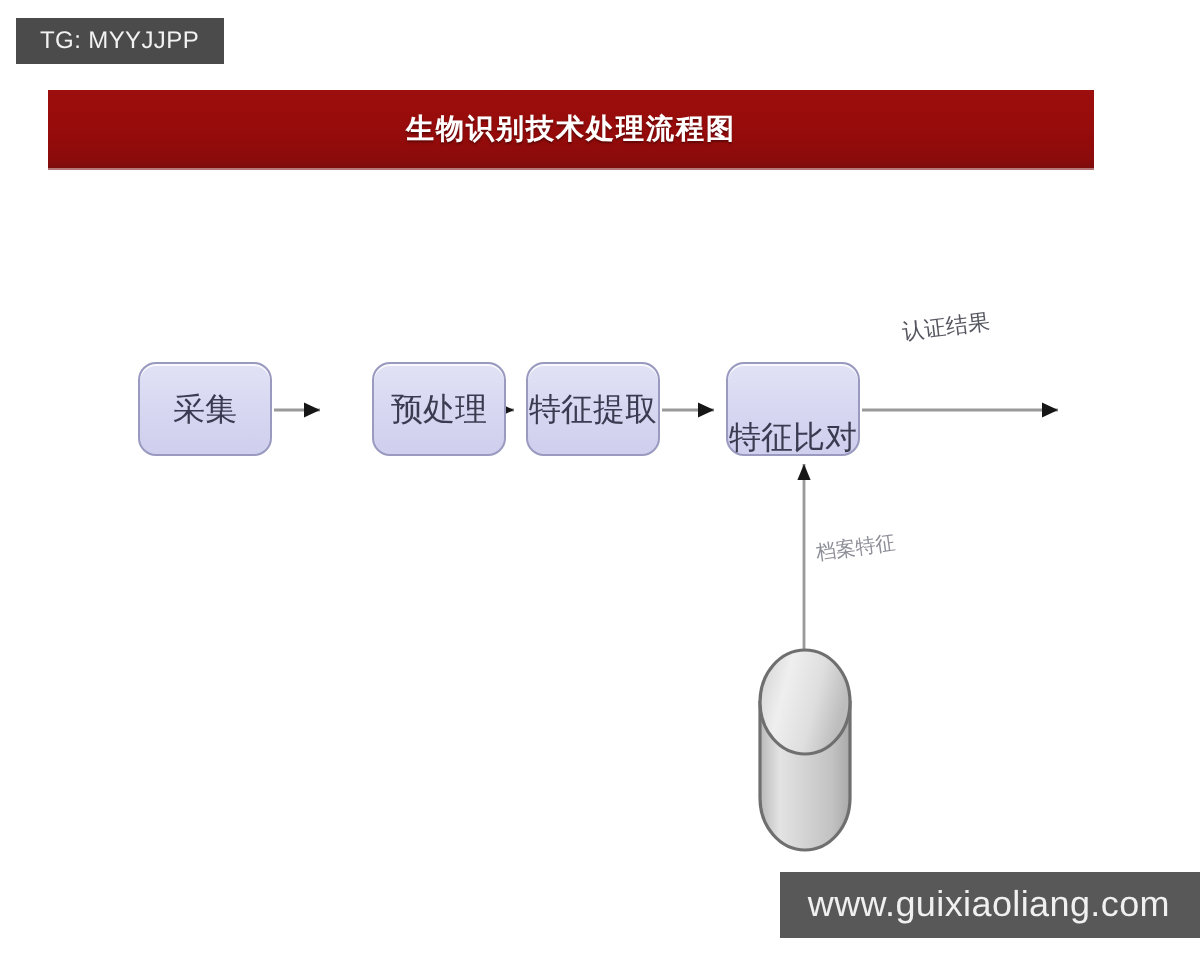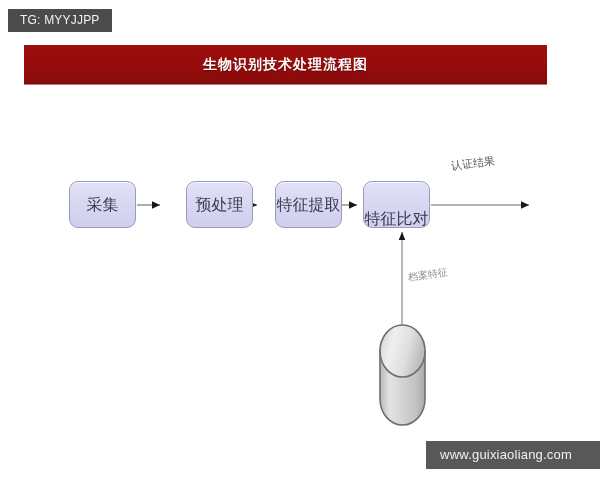--- a/index.html
+++ b/index.html
@@ -86,21 +86,21 @@
   .pbox-label {
     font-family: "DejaVu Sans", "Liberation Sans", sans-serif;
     font-size: 16px;
     font-weight: normal;
     color: #3a3a50;
     line-height: 1;
     white-space: nowrap;
   }
   #box-0 { left: 69px;  top: 181px; }
   #box-1 { left: 166px; top: 181px; margin-left: 20px; }
-  #box-2 { left: 275px; top: 181px; }
+  #box-2 { left: 263px; top: 181px; }
   #box-3 { left: 363px; top: 181px; align-items: flex-end; }
 
   
   .flabel {
     position: absolute;
     font-family: "DejaVu Sans", "Liberation Sans", sans-serif;
     font-size: 11px;
     color: #5a5a68;
     white-space: nowrap;
     line-height: 1;
@@ -117,24 +117,24 @@
     transform: rotate(-8deg);
     color: #8e8e99;
     font-size: 10px;
   }
 
   
   .watermark {
     position: absolute;
     right: 0;
     bottom: 11px;
-    padding: 7px 28px 8px 14px;
+    padding: 7px 15px 8px 14px;
     background: #585858;
     color: #f0f0f0;
-    font-size: 13px;
+    font-size: 18px;
     line-height: 1;
     letter-spacing: 0.2px;
     white-space: nowrap;
     z-index: 25;
   }
 </style>
 </head>
 <body>
 
 <div class="tg-badge">TG: MYYJJPP</div>

